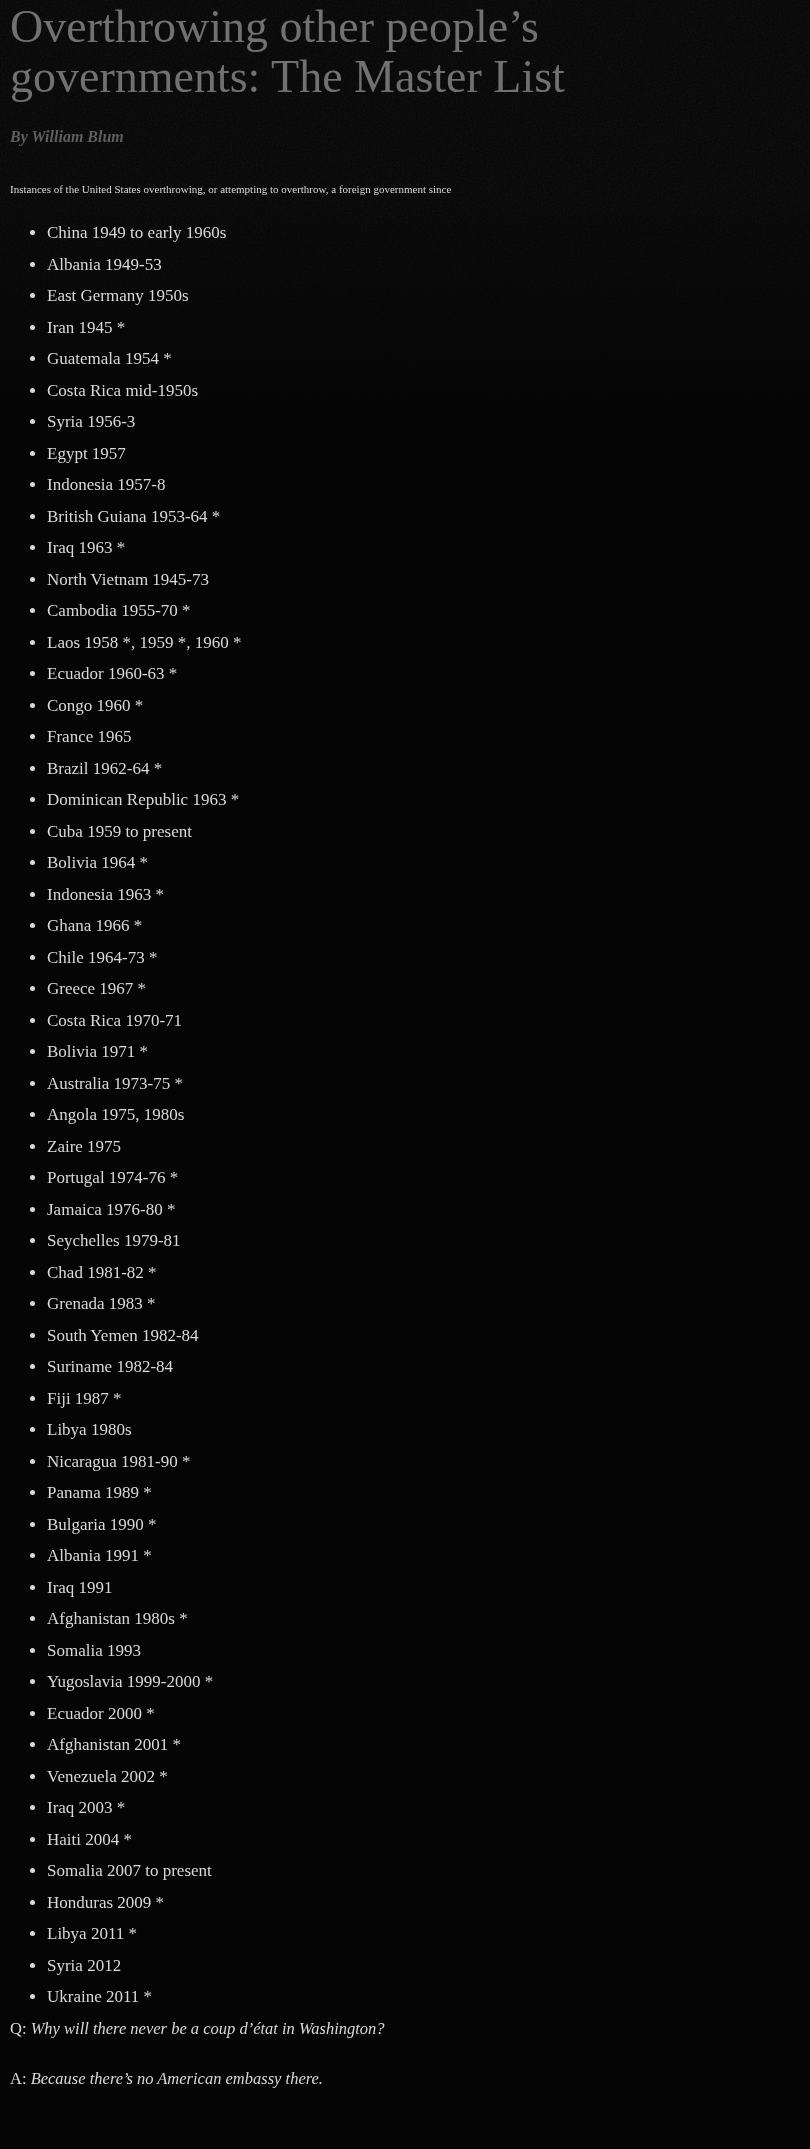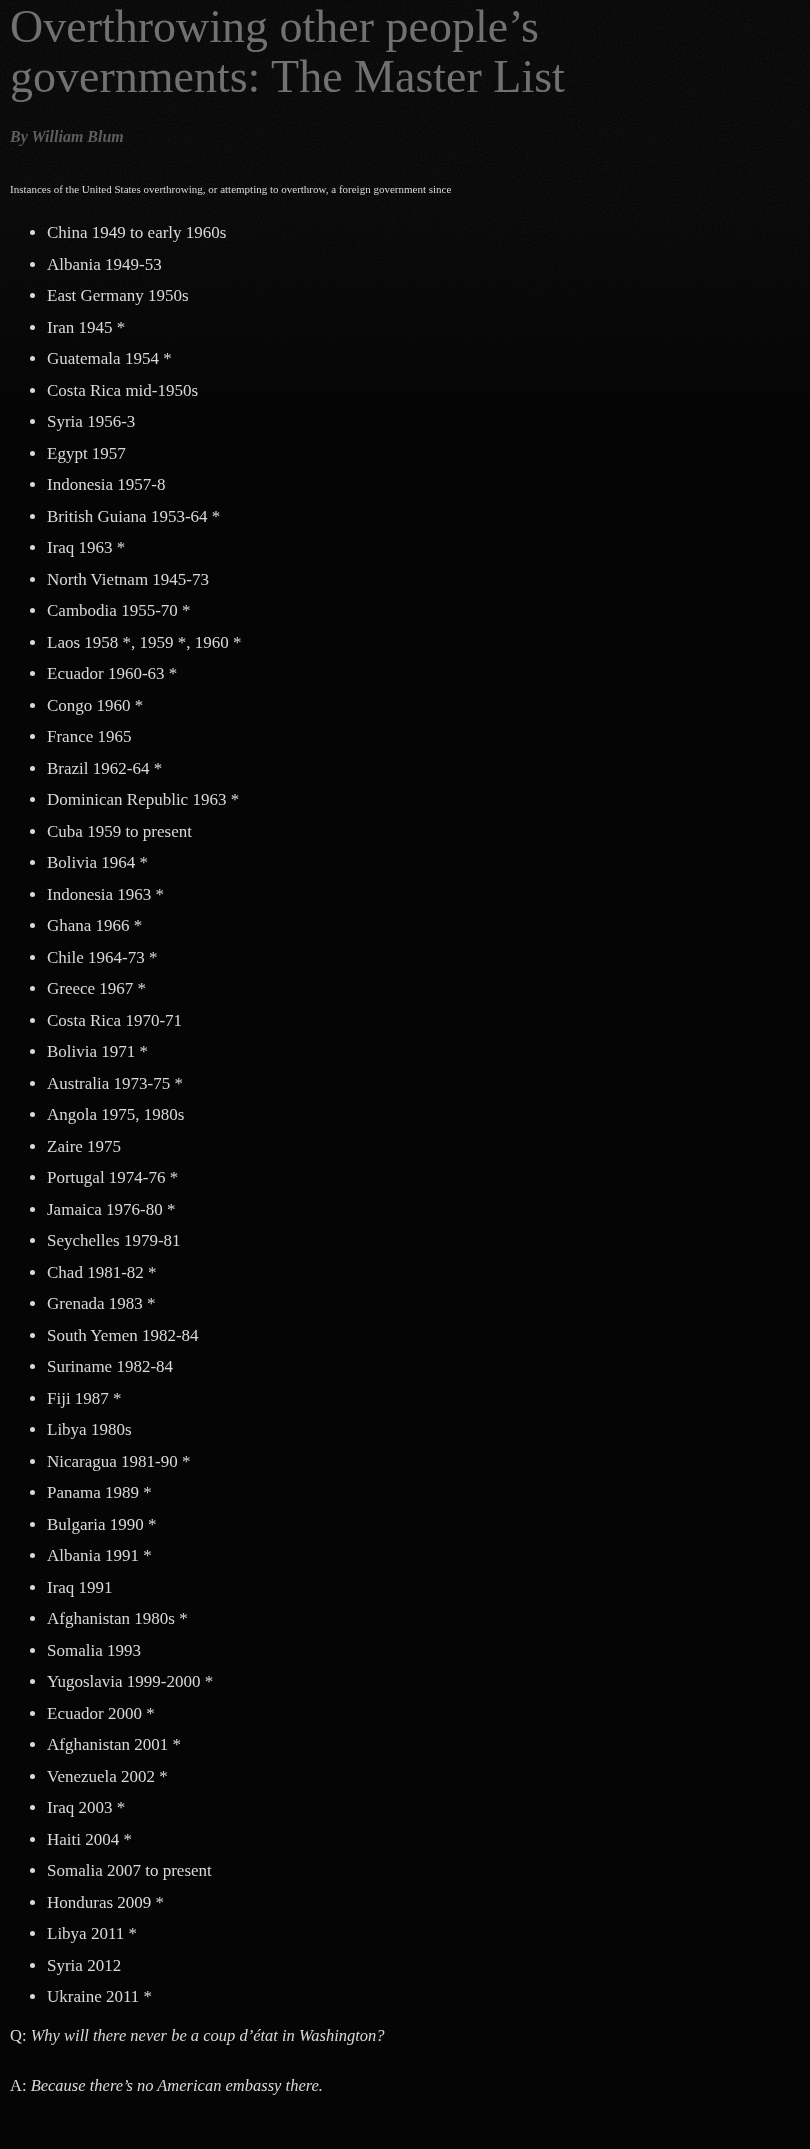--- a/index.html
+++ b/index.html
@@ -63,21 +63,21 @@
     padding:0 0 0 37px;
     list-style:disc outside;
   }
   ul.coup-list li{
     font-size:17px;
     line-height:23px;
     margin:0 0 8.5px 0;
     color:var(--text);
   }
   .qa{
-    margin:16px 0 0 0;
+    margin:8px 0 0 0;
     font-size:16.5px;
     line-height:23px;
     color:var(--text);
   }
   .qa.answer{margin-top:27px;}
   .qa .qa-text{font-style:italic;}
 </style>
 </head>
 <body>
 

